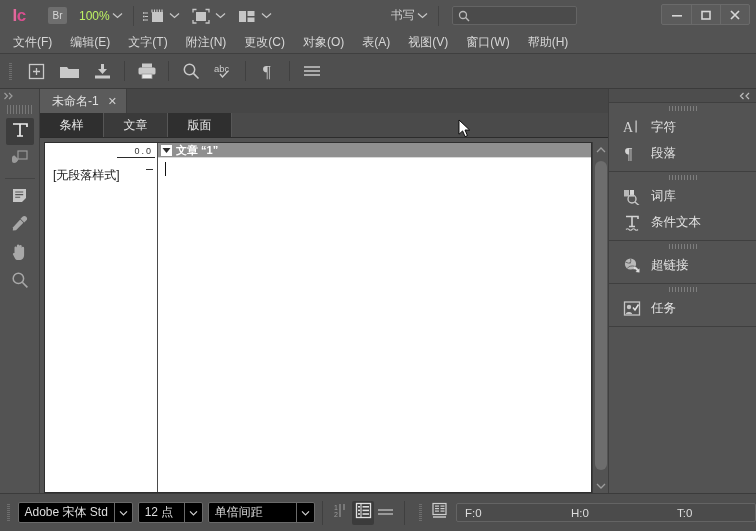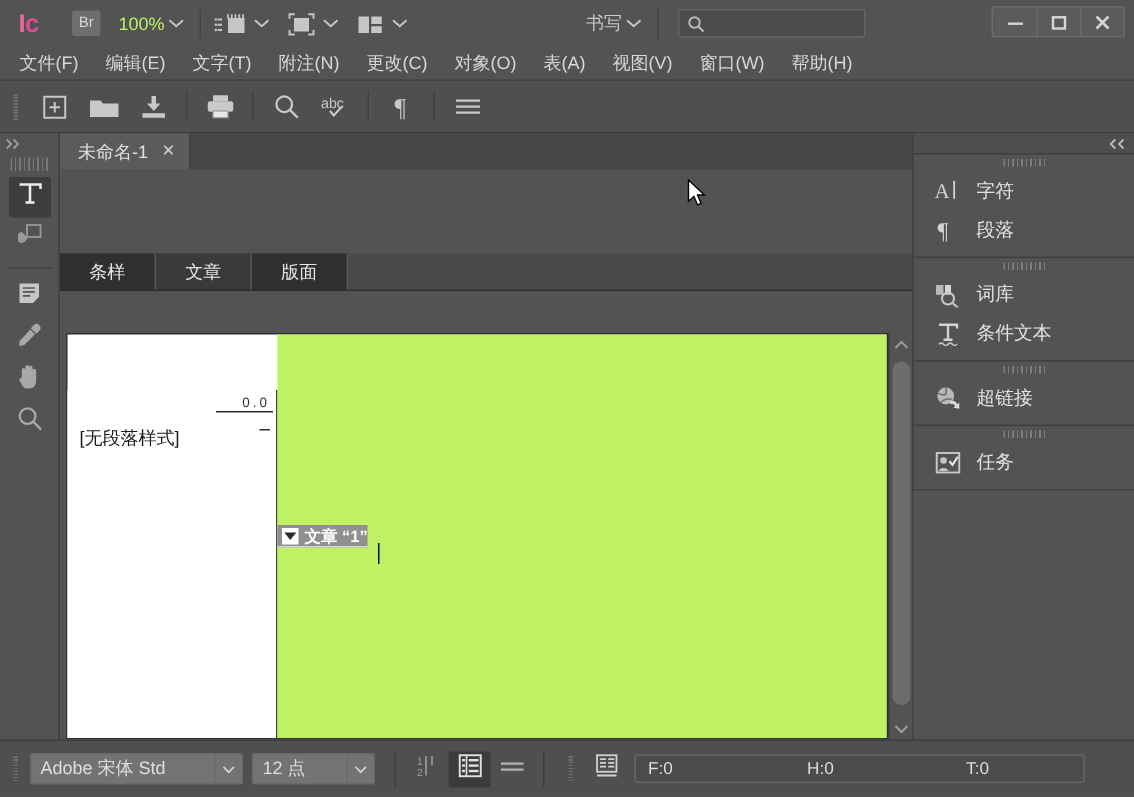--- a/index.html
+++ b/index.html
@@ -159,21 +159,20 @@
     margin-bottom: 1px;
   }
   .tool.active { background: #3d3d3d; border-radius: 2px; }
   .tp-div { width: 30px; height: 1px; background: #444; margin: 4px 0 5px; }
 
   
   .docarea {
     flex: 1; min-width: 0;
     display: flex; flex-direction: column;
     background: #535353;
-    gap: 24px;
   }
   .tabbar {
     height: 24px;
     display: flex; align-items: flex-end;
     background: #464646;
     flex: none;
   }
   .doctab {
     height: 24px;
     background: #5b5b5b;
@@ -185,21 +184,20 @@
   }
   .doctab .closex {
     margin-left: 9px; font-size: 11px; color: #cfcfcf; line-height: 1;
   }
   .modebar {
     height: 25px;
     background: #3b3b3b;
     display: flex; align-items: stretch;
     border-bottom: 1px solid #2c2c2c;
     flex: none;
-    margin-top: 32px;
   }
   .modetab {
     width: 64px;
     display: flex; align-items: center; justify-content: center;
     color: #e6e6e6; font-size: 12px;
     background: #2f2f2f;
     border-right: 1px solid #565656;
   }
   .modetab.sel { background: #3a3a3a; }
   .modefill { flex: 1; background: #4a4a4a; }
@@ -210,50 +208,48 @@
     background: #535353;
     padding: 4px 0 0 4px;
   }
   .galley-inner {
     flex: 1; display: flex; min-width: 0;
     background: #ffffff;
     border: 1px solid #2f2f2f;
     margin-right: 0;
   }
   .style-col {
-    width: 140px;
+    width: 113px;
     background: #fff;
     border-right: 1px solid #4a4a4a;
     position: relative;
     flex: none;
-    margin-top: 37px;
   }
   .style-col .ruler-num {
     position: absolute; right: 4px; top: 3px;
     font-size: 9px; color: #333;
     letter-spacing: 2px;
   }
   .style-col .ruler-line {
     position: absolute; right: 2px; top: 14px;
     width: 38px; height: 1px; background: #2b2b2b;
   }
   .style-col .stylename {
     position: absolute; left: 8px; top: 24px;
     font-size: 12px; color: #1a1a1a;
   }
   .style-col .dash {
     position: absolute; right: 4px; top: 26px;
     width: 7px; height: 1px; background: #333;
   }
   .text-col {
     flex: 1; min-width: 0;
-    background: #bef264;
-    display: flex; flex-direction: row;
+    background: #8b5cf6;
+    display: flex; flex-direction: column;
     position: relative;
-    align-items: center;
   }
   .story-head {
     height: 15px;
     background: #909090;
     display: flex; align-items: center;
     padding-left: 3px;
     flex: none;
     border-bottom: 1px solid #d8d8d8;
   }
   .story-head .tri {
@@ -329,21 +325,21 @@
   
   .bottombar {
     height: 38px;
     background: #4f4f4f;
     border-top: 1px solid #3b3b3b;
     display: flex; align-items: center;
     flex: none;
   }
   .combo {
     height: 21px;
-    background: #737373;
+    background: #000000;
     border: 1px solid #6a6a6a;
     border-radius: 2px;
     display: flex; align-items: center;
     color: #dedede; font-size: 12px;
   }
   .combo .cval { padding: 0 6px; white-space: nowrap; overflow: hidden; }
   .combo .cbtn {
     width: 18px; height: 19px; margin-left: auto;
     border-left: 1px solid #6a6a6a;
     display: flex; align-items: center; justify-content: center;
@@ -801,20 +797,28 @@
       <span class="cval">12 点</span>
       <span class="cbtn">
         <svg width="9" height="6" viewBox="0 0 9 6">
             <path d="M1 1.3 L4.5 4.8 L8 1.3" stroke="#cfcfcf" stroke-width="1.2" fill="none"></path>
           </svg>
       </span>
     </div>
 
     <div style="width:6px"></div>
 
+    <div class="combo lead">
+      <span class="cval">单倍间距</span>
+      <span class="cbtn">
+        <svg width="9" height="6" viewBox="0 0 9 6">
+            <path d="M1 1.3 L4.5 4.8 L8 1.3" stroke="#cfcfcf" stroke-width="1.2" fill="none"></path>
+          </svg>
+      </span>
+    </div>
 
     <div class="bsep"></div>
 
     <div class="bbtn">
       <span>
         <svg width="17" height="17" viewBox="0 0 17 17">
           <text x="1" y="8" font-family="Liberation Sans, sans-serif" font-size="7" fill="#9c9c9c">1</text>
           <text x="1" y="15" font-family="Liberation Sans, sans-serif" font-size="7" fill="#9c9c9c">2</text>
           <path d="M7 2 v13 M11 2 v6" stroke="#9c9c9c" stroke-width="1.1"></path>
         </svg>

